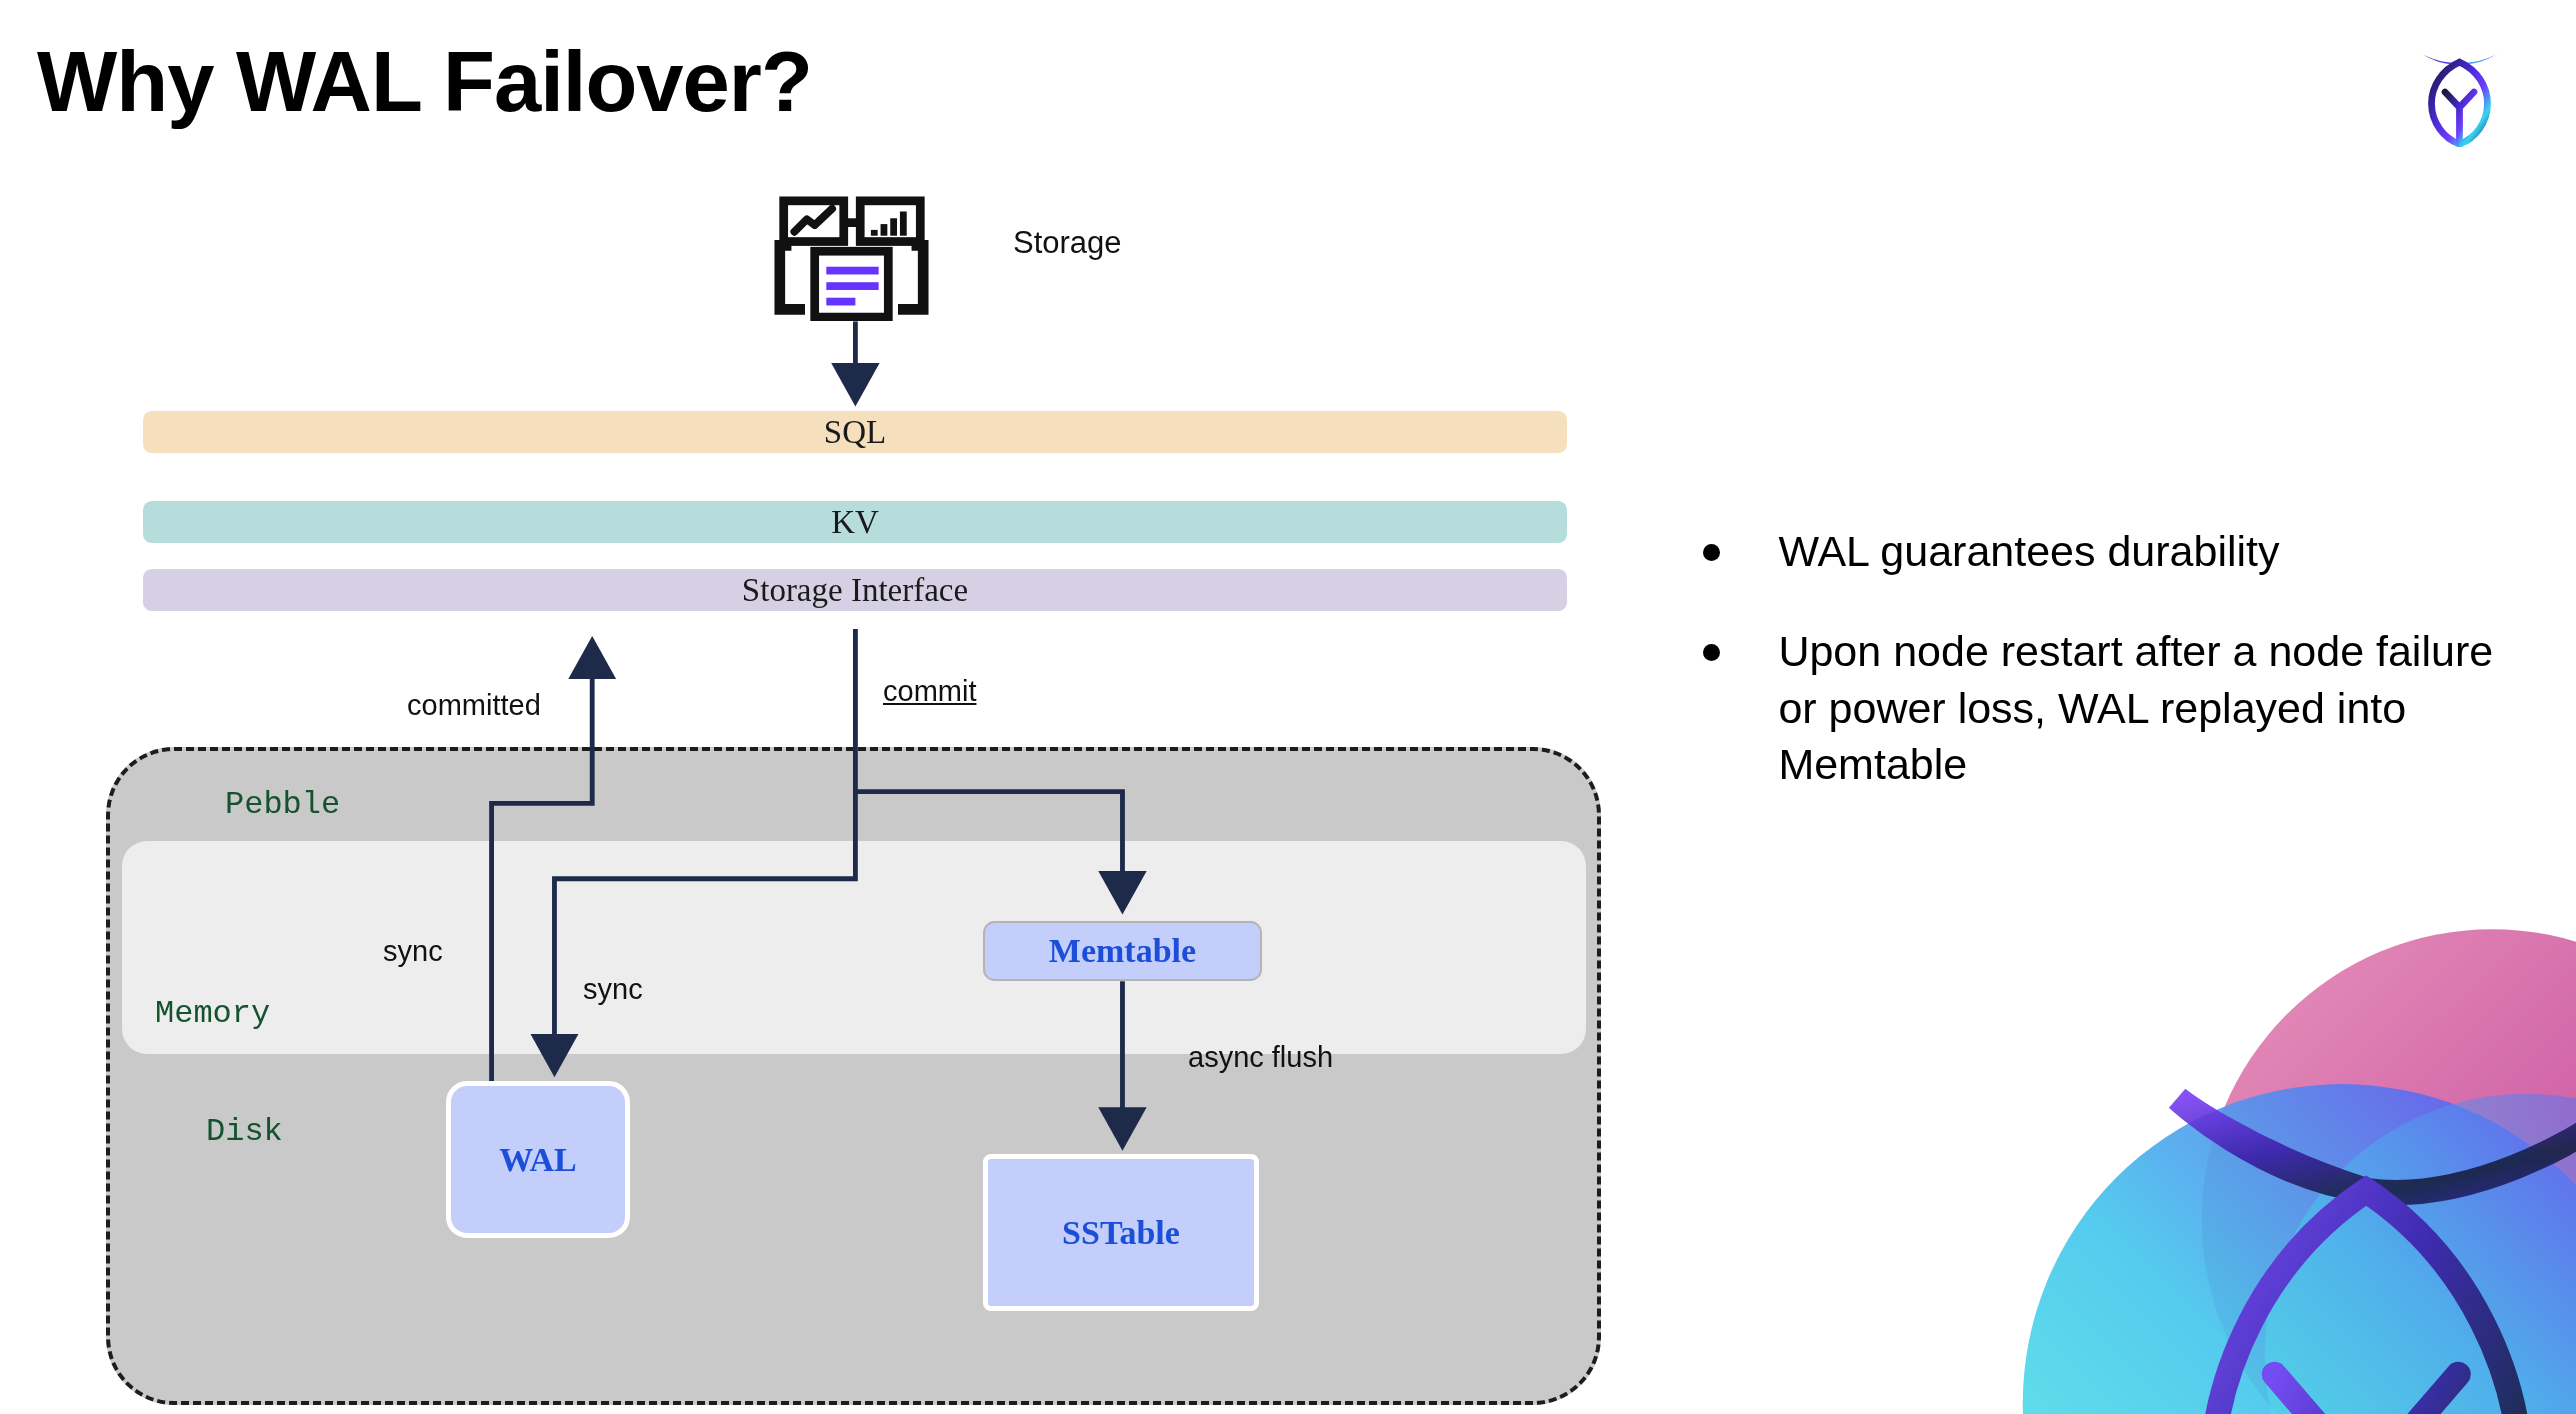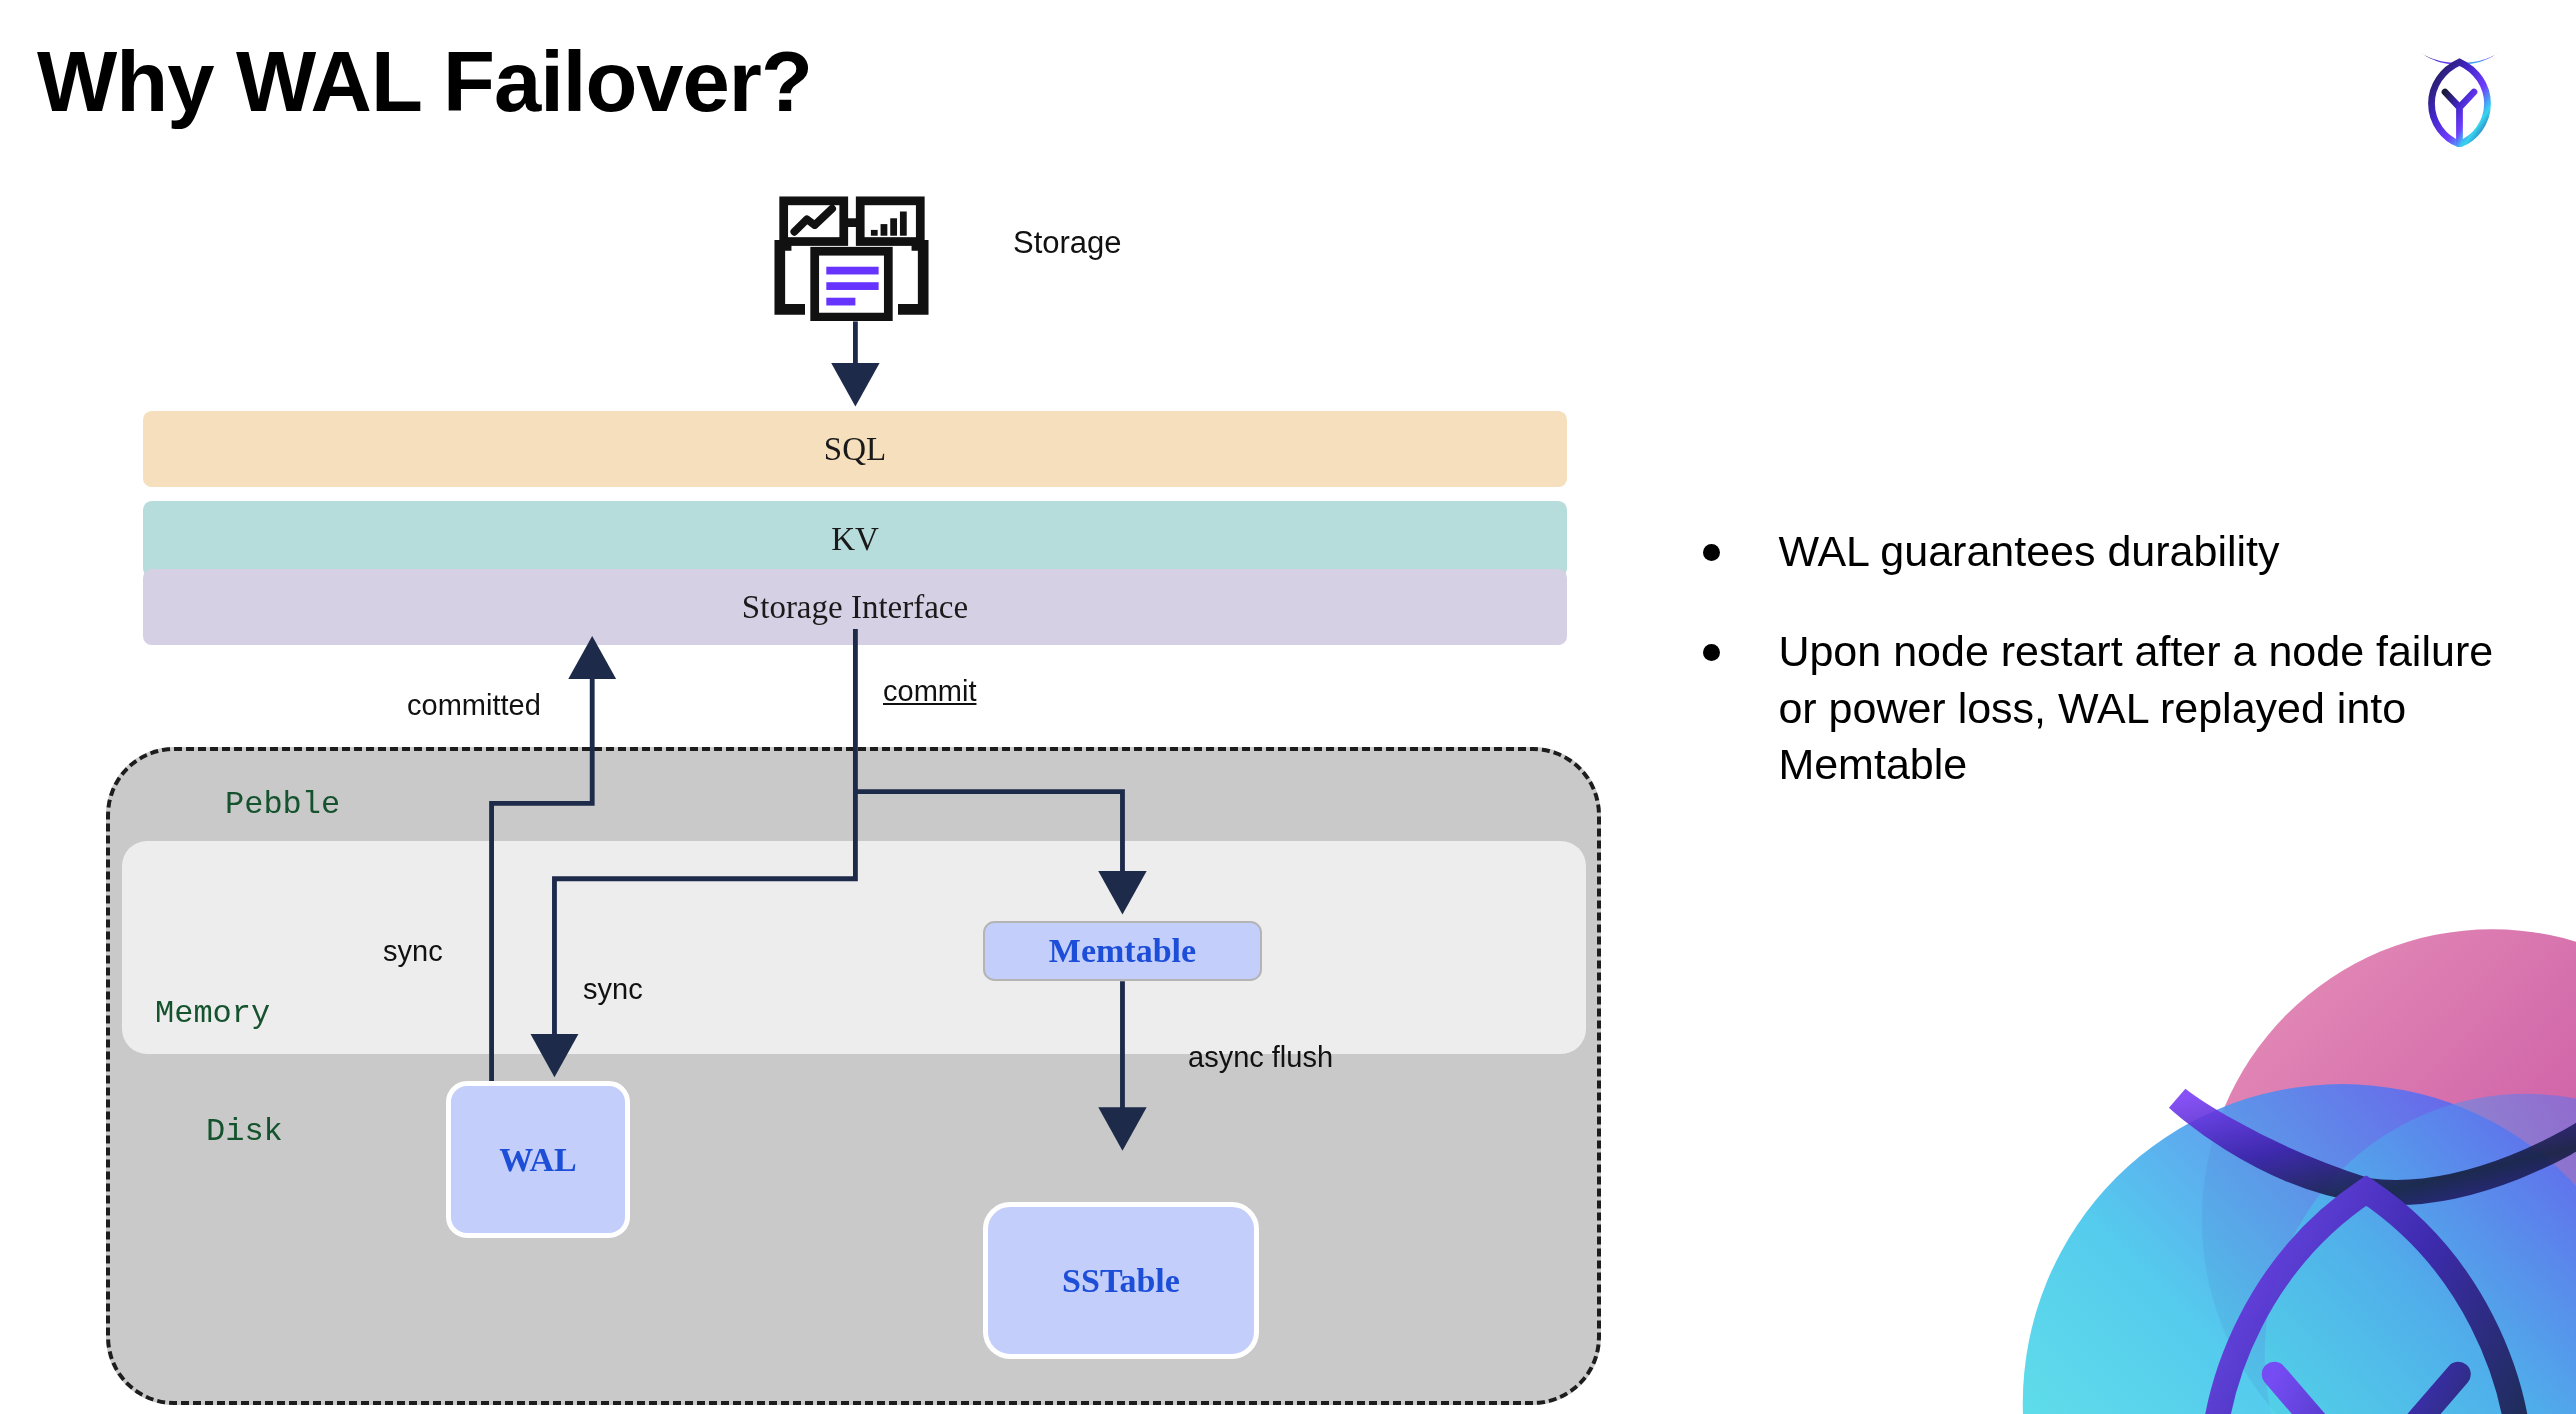--- a/index.html
+++ b/index.html
@@ -17,21 +17,21 @@
   #brand-logo{position:absolute;left:2416px;top:36px;width:87px;height:111px;}
 
   
   #corner-art{position:absolute;left:1926px;top:900px;width:658px;height:523px;
               overflow:hidden;pointer-events:none;}
 
   
   #diagram{position:absolute;left:0;top:0;width:1645px;height:1415px;}
 
   
-  .layer-bar{position:absolute;left:143px;width:1424px;height:76px;
+  .layer-bar{position:absolute;left:143px;width:1424px;height:42px;
              border-radius:8.7px;display:flex;align-items:center;justify-content:center;
              font-family:"Liberation Serif",serif;font-size:33px;color:#1a1a1a;}
   #layer-sql{top:411px;background:#f5dfbc;}
   #layer-kv{top:501px;background:#b7dcdc;}
   #layer-storage{top:569px;background:#d6d0e4;}
 
   
   #pebble-container{
     position:absolute;left:106px;top:747px;width:1495px;height:658px;
     background:#c9c9c9;border:4.8px dashed #1d1d1d;border-radius:68px;
@@ -48,22 +48,22 @@
   #label-disk{left:206px;top:1113px;}
 
   
   .node-box{position:absolute;display:flex;align-items:center;justify-content:center;
             background:#c3cefb;font-family:"Liberation Serif",serif;font-weight:700;
             color:#1d4ed8;text-align:center;}
   #node-memtable{left:983px;top:921px;width:279px;height:60px;border-radius:11.6px;
                  border:2.9px solid #b4b4b4;font-size:34px;box-sizing:border-box;}
   #node-wal{left:446px;top:1081px;width:184px;height:157px;border-radius:21px;
             border:5.8px solid #ffffff;font-size:34px;box-sizing:border-box;}
-  #node-sstable{left:983px;top:1154px;width:276px;height:157px;border-radius:27px;
-                border:5.8px solid #ffffff;font-size:34px;box-sizing:border-box;margin-top:48px;}
+  #node-sstable{left:983px;top:1154px;width:276px;height:157px;border-radius:8px;
+                border:5.8px solid #ffffff;font-size:34px;box-sizing:border-box;}
 
   
   .edge-label{position:absolute;font-family:"Liberation Sans",sans-serif;
               font-size:29px;color:#111;white-space:nowrap;}
   #lbl-client{left:1013px;top:225px;font-size:31px;}
   #lbl-committed{left:407px;top:689px;}
   #lbl-commit{left:883px;top:675px;text-decoration:underline;}
   #lbl-sync-1{left:383px;top:935px;}
   #lbl-sync-2{left:583px;top:973px;}
   #lbl-asyncflush{left:1188px;top:1041px;}

